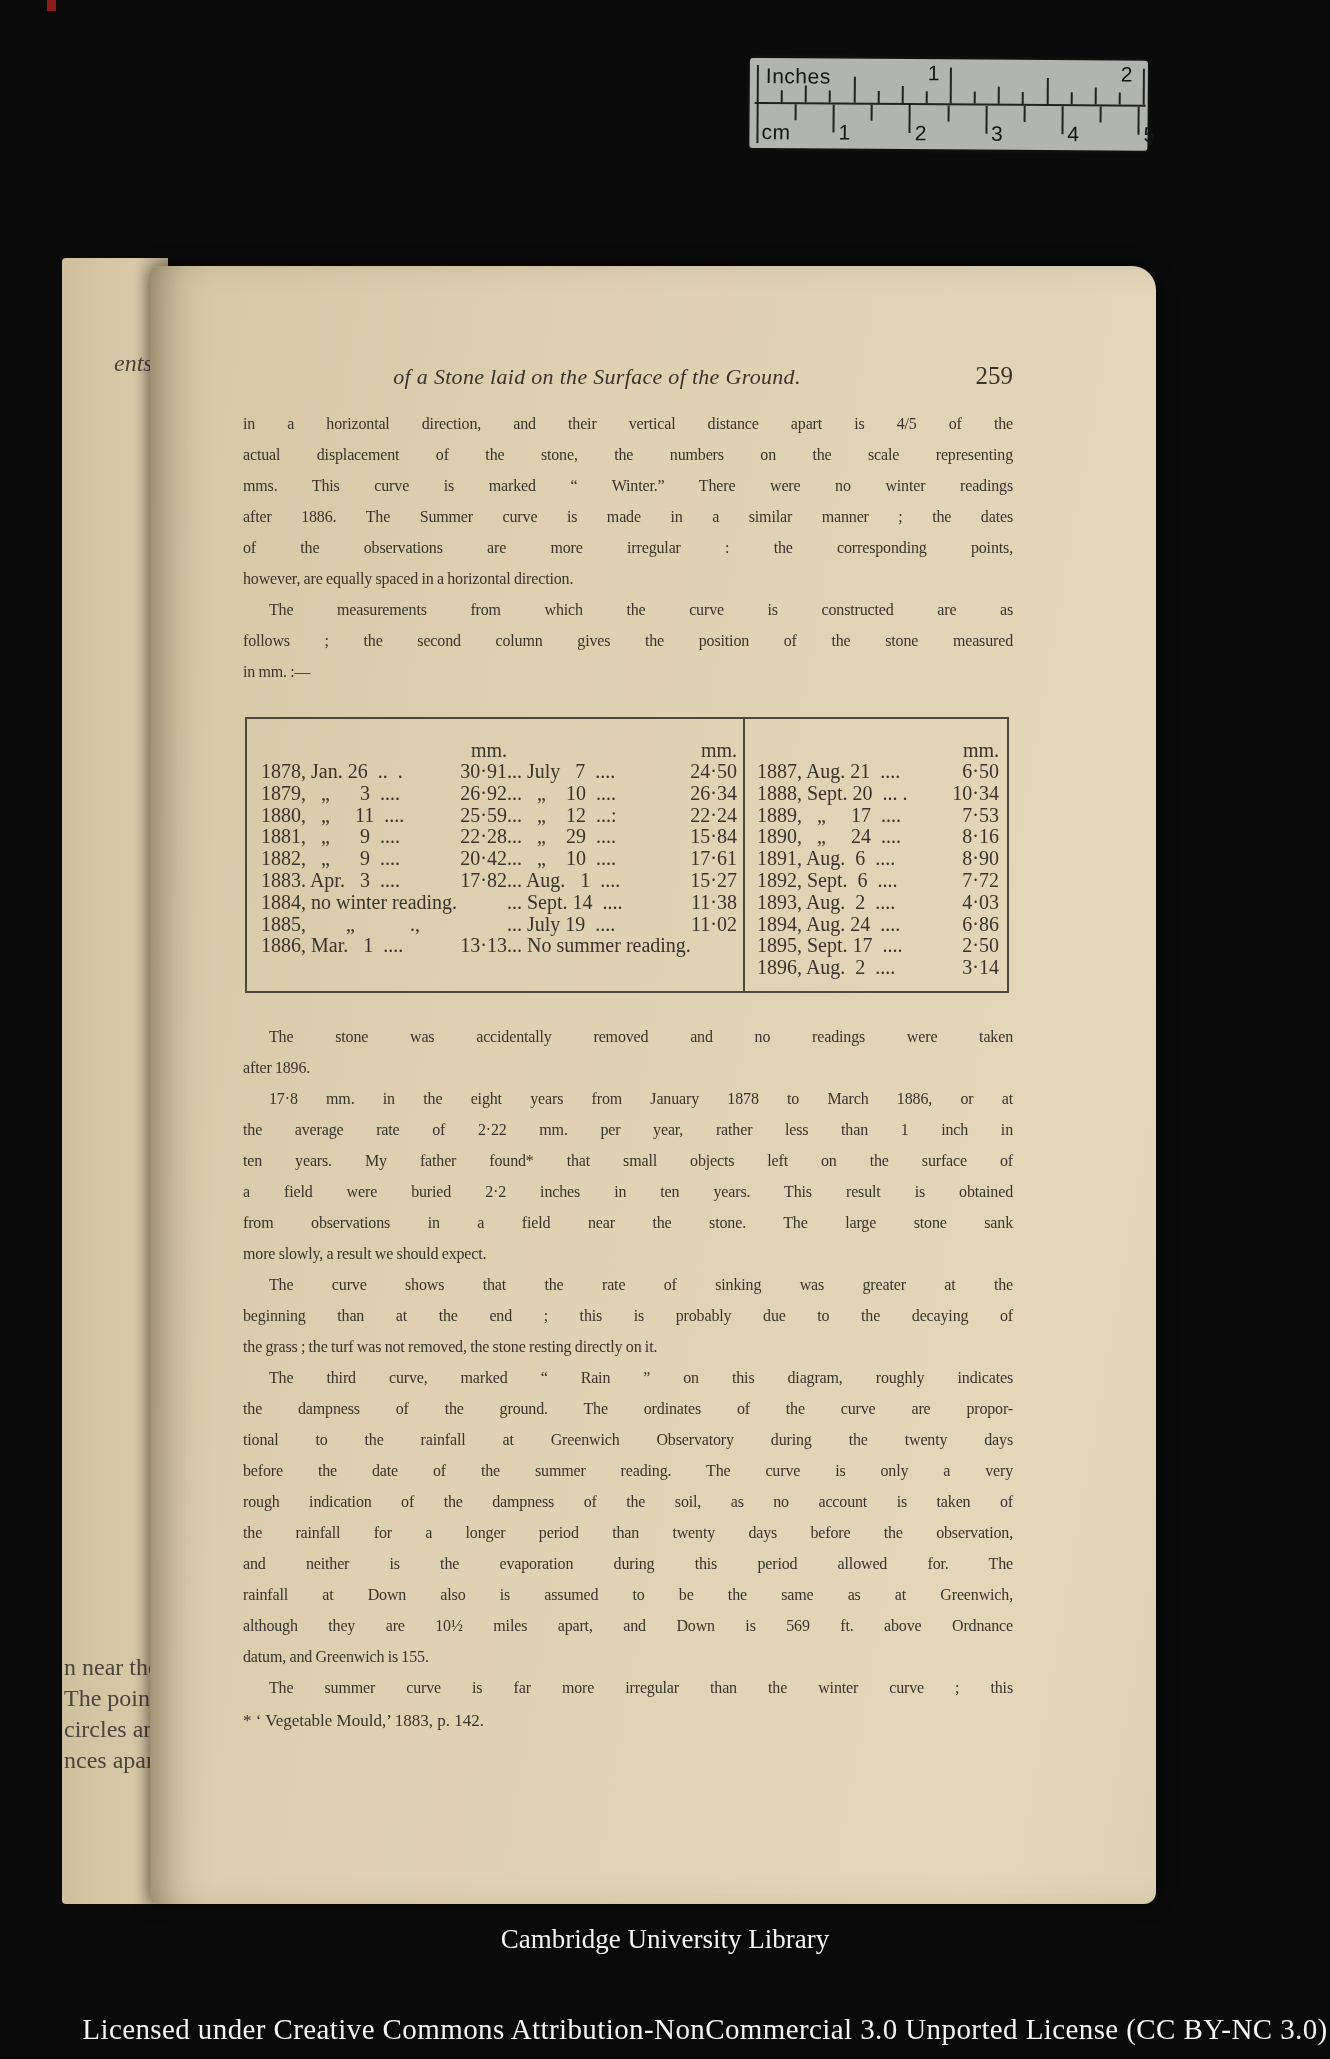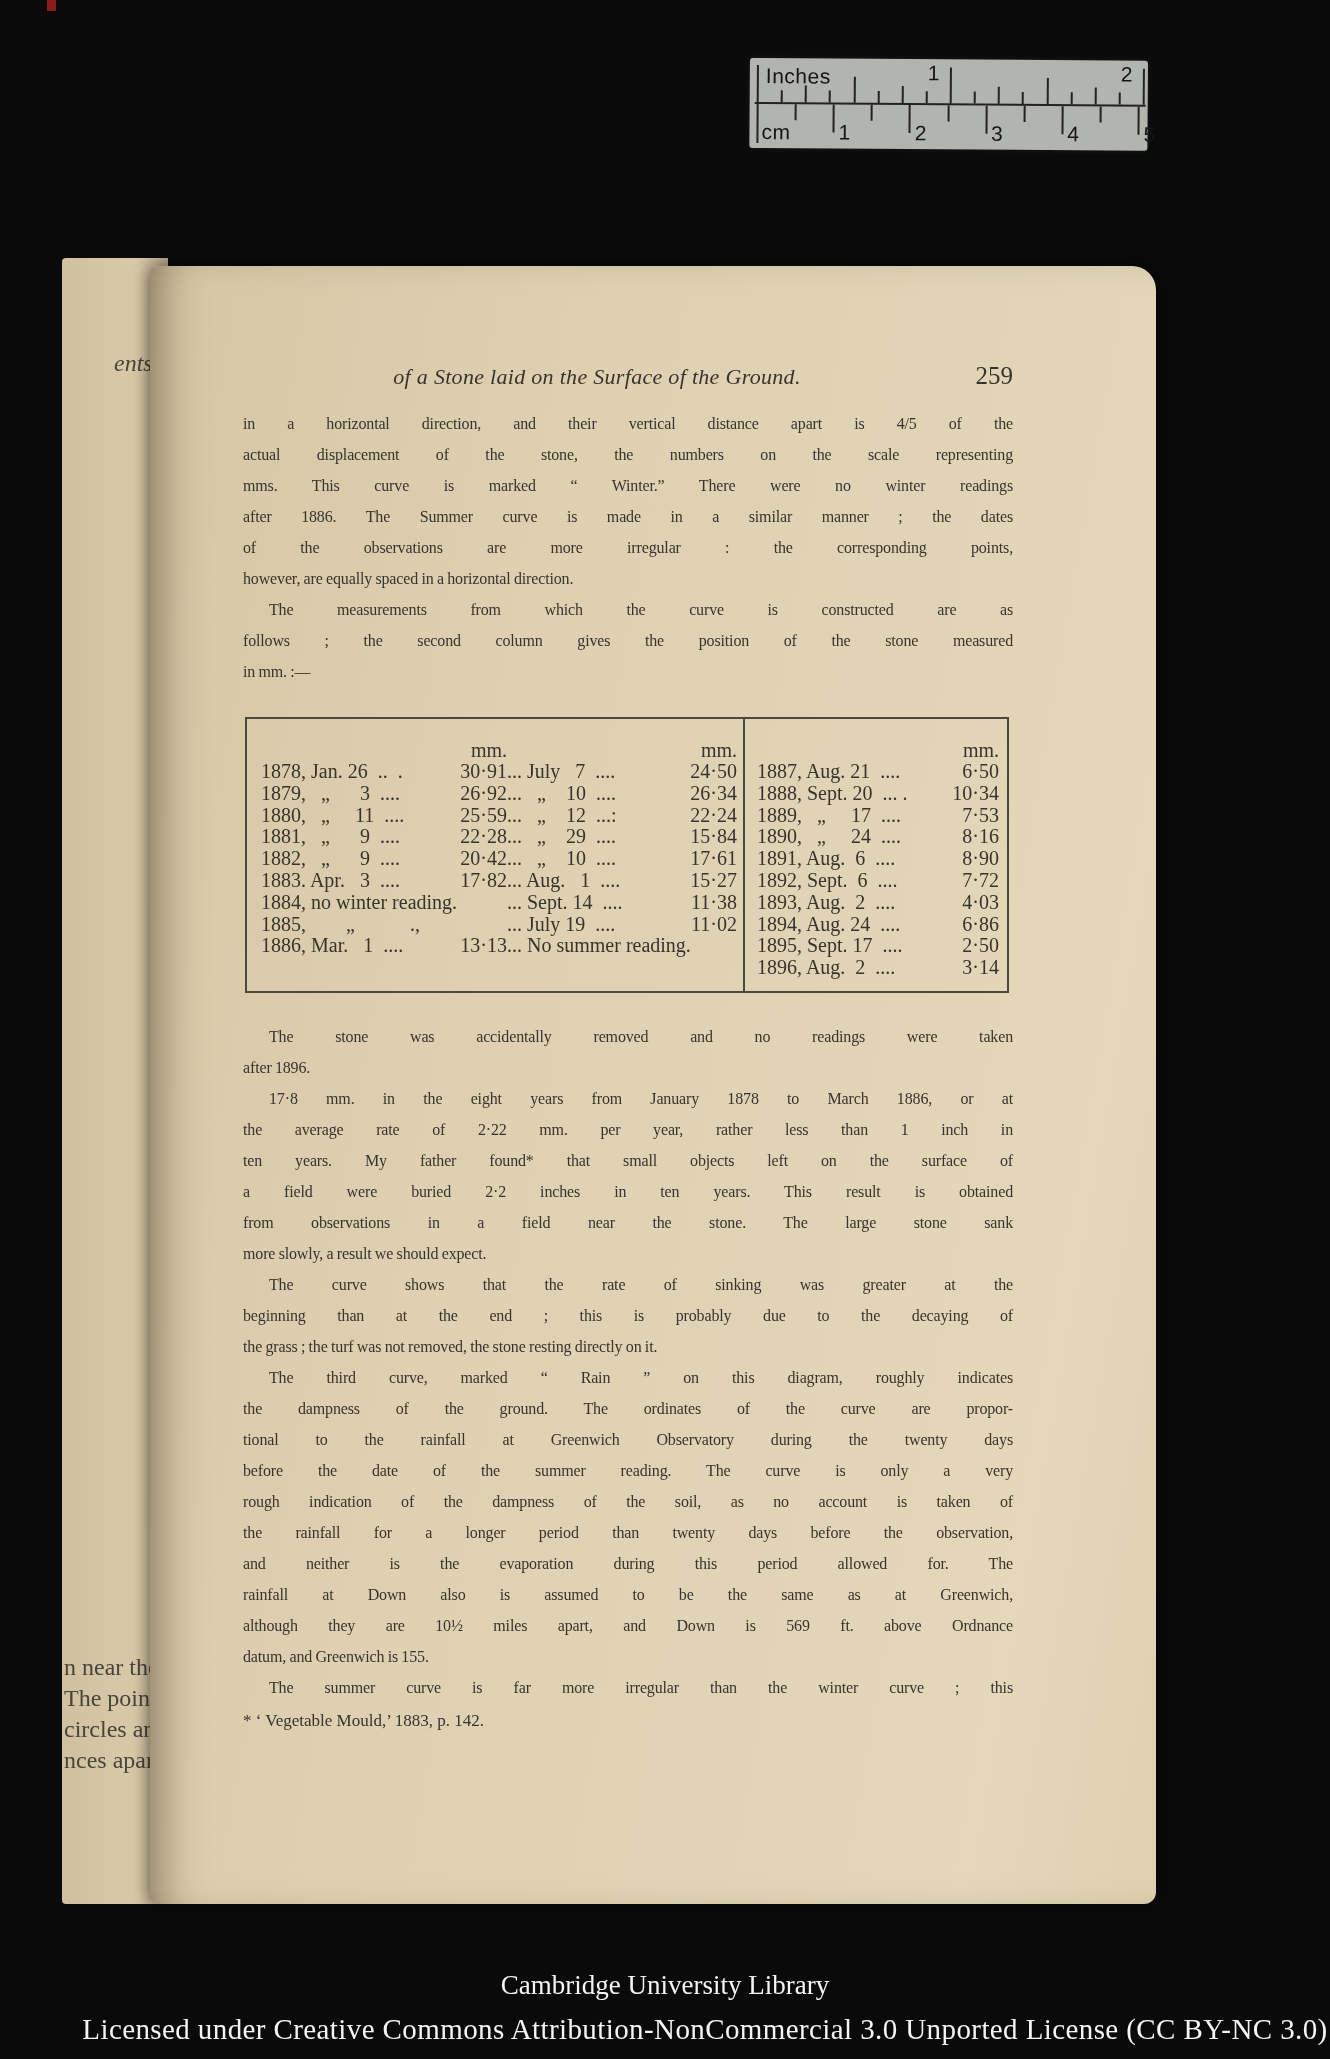--- a/index.html
+++ b/index.html
@@ -69,21 +69,21 @@
   .tbl .sect.right{left:510px;width:246px;}
   .trow{display:grid;height:21.8px;line-height:21.8px;white-space:pre;}
   .sect.left .trow{grid-template-columns:190px 56px 160px 70px;}
   .sect.right .trow{grid-template-columns:180px 62px;}
   .trow .val{text-align:right;}
   .thead{height:22px;line-height:22px;}
   
   .footnote{margin-top:3px;text-align:left;font-size:17px;line-height:30px;}
   
   .footer{position:absolute;left:0;width:1330px;text-align:center;color:#f5f5f5;}
-  .footer.l1{top:1970px;font-size:27px;}
+  .footer.l1{top:1924px;font-size:27px;}
   .footer.l2{top:2013px;font-size:29px;letter-spacing:.4px;padding-left:40px;}
 </style>
 </head>
 <body>
 
 <div class="red-mark"></div>
 
 <div class="ruler">
   <div class="zero"></div>
   <div class="midline"></div>

